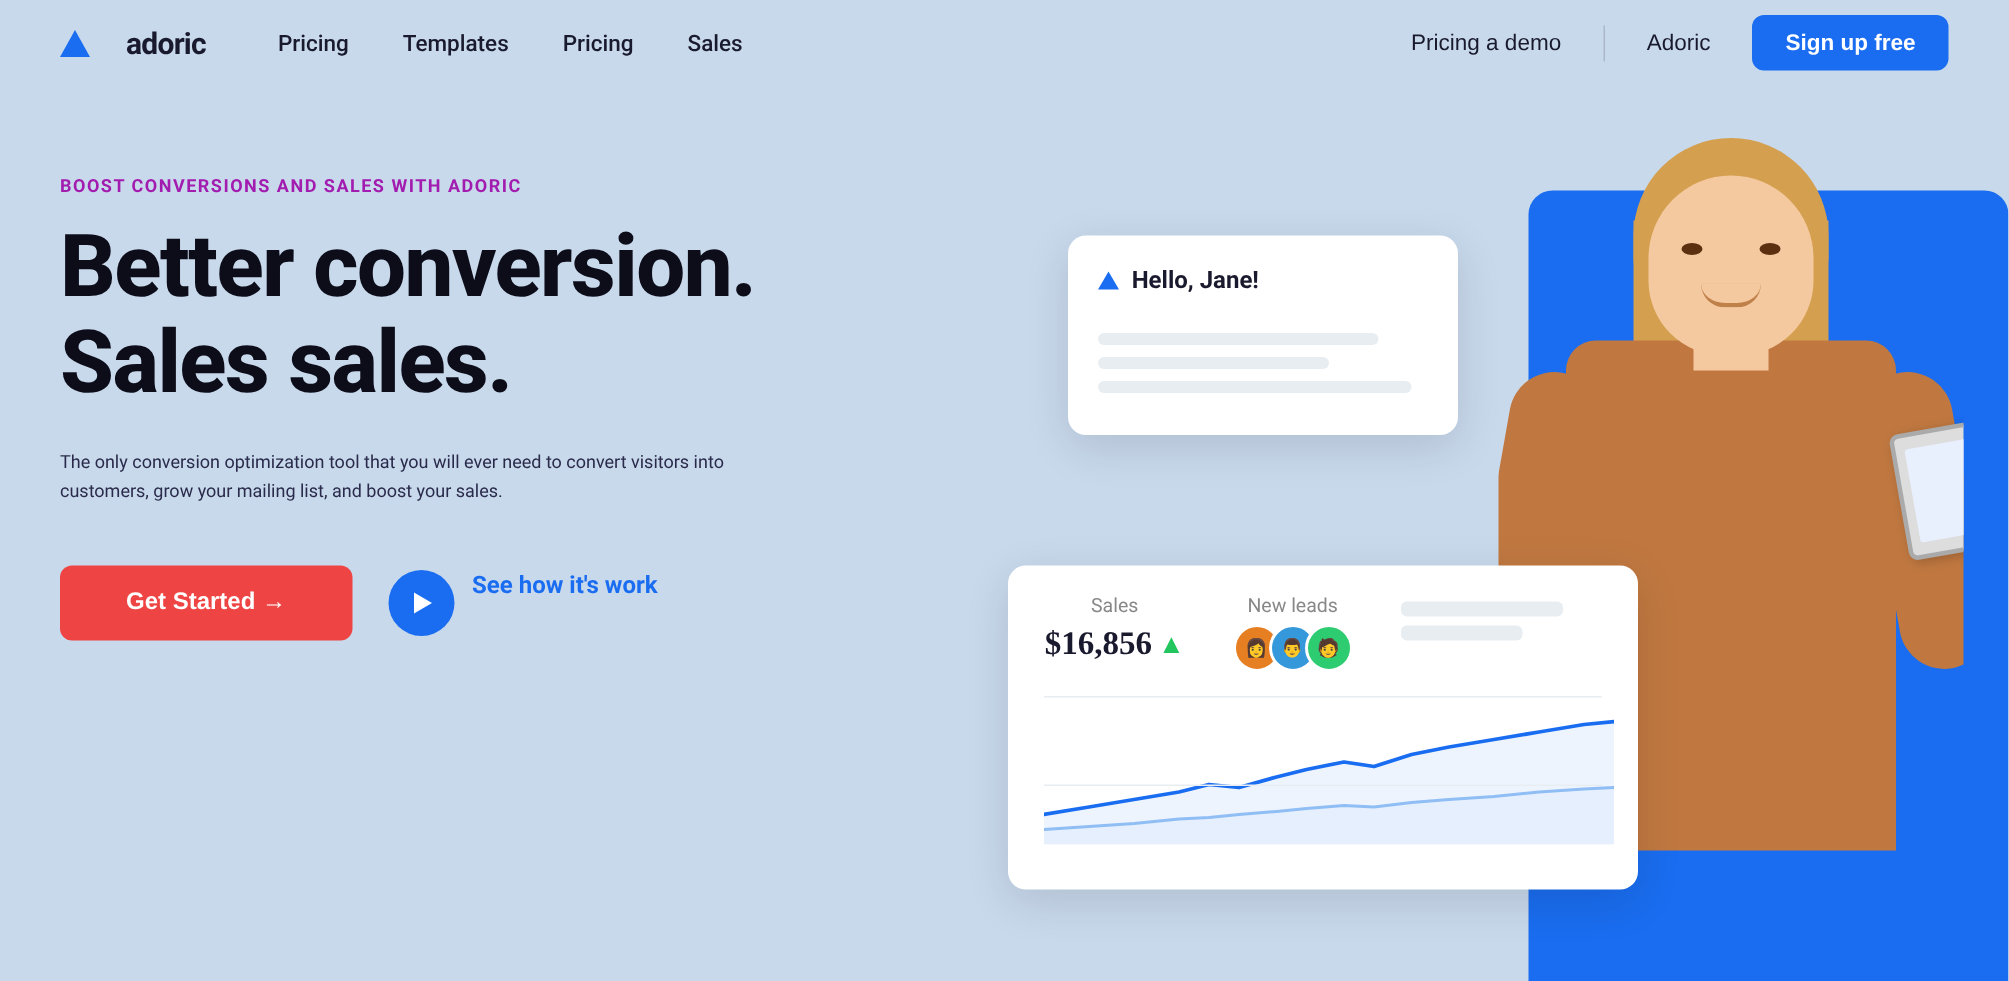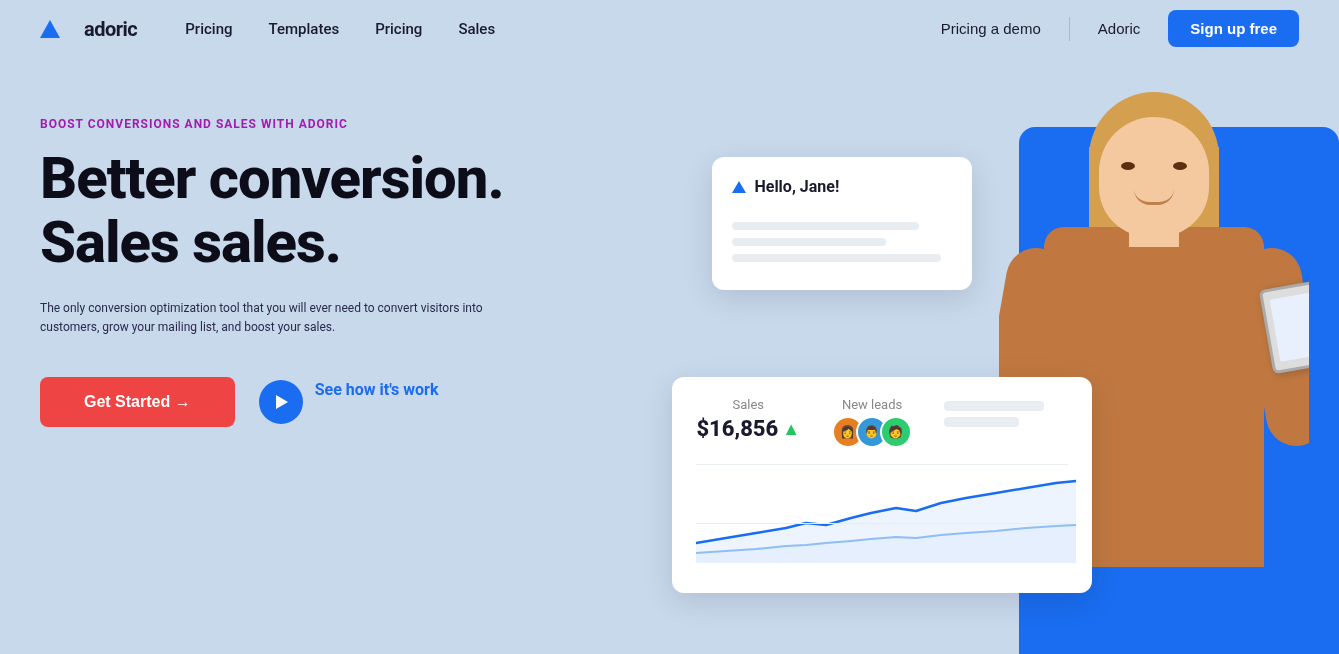--- a/index.html
+++ b/index.html
@@ -270,20 +270,21 @@
       color: #888;
       margin-bottom: 4px;
     }
     .stat-value {
       font-size: 22px;
       font-weight: 800;
       color: #1a1a2e;
       display: flex;
       align-items: center;
       gap: 4px;
+      font-family: Liberation Serif, serif;
     }
     .up-arrow {
       color: #22c55e;
       font-size: 18px;
     }
     .avatars {
       display: flex;
       align-items: center;
     }
     .avatar-circle {

